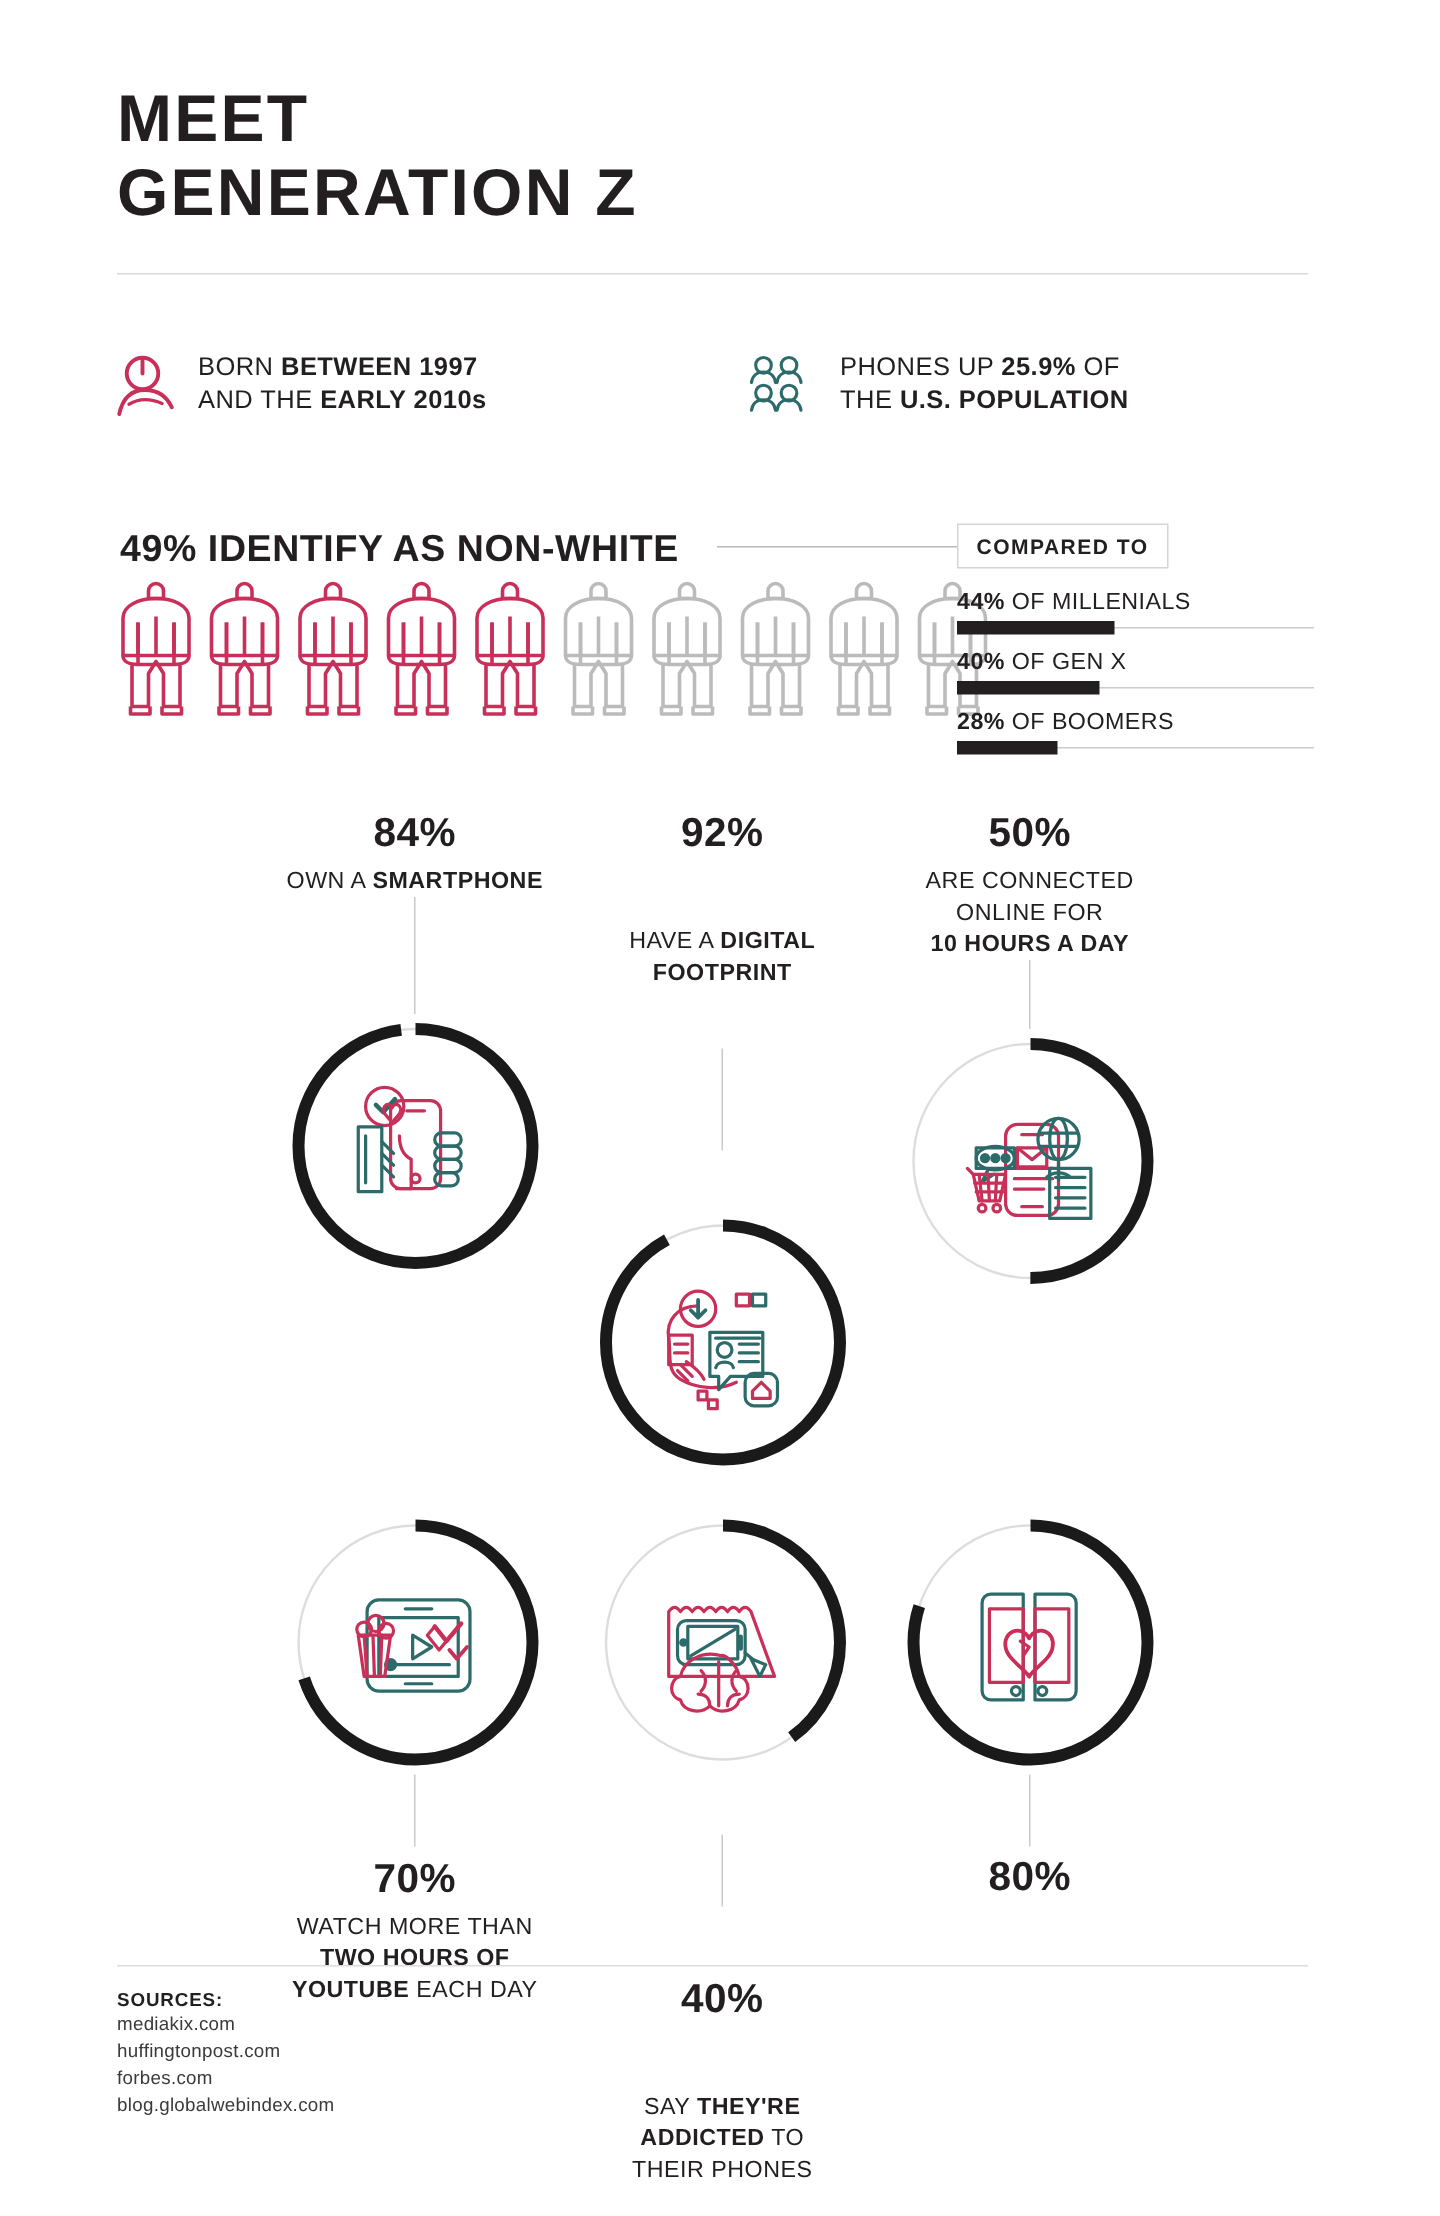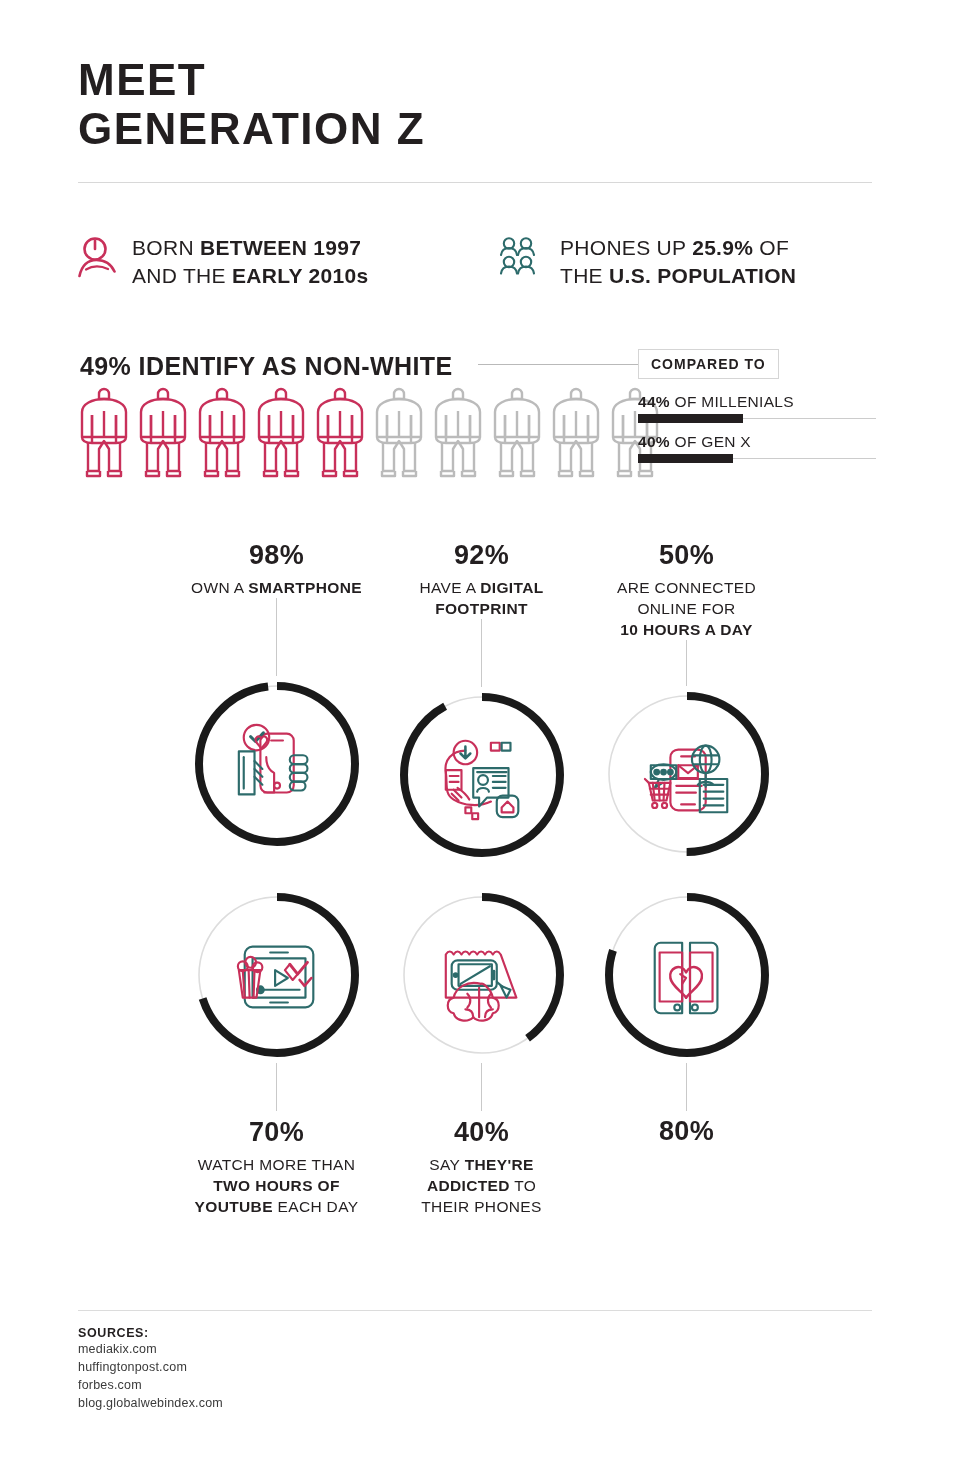--- a/index.html
+++ b/index.html
@@ -26,21 +26,21 @@
     position: absolute; left: 78px; top: 182px; width: 794px; height: 1px;
     background: #d8d8d8;
   }
 
   
   .facts { position: absolute; left: 78px; top: 234px; width: 800px; display: flex; }
   .fact { display: flex; align-items: flex-start; gap: 14px; }
   .fact.one { width: 420px; }
   .fact.two { width: 380px; }
   .fact-icon { flex: 0 0 auto; padding-top: 2px; }
-  .fact-text { font-size: 21px; line-height: 1.32; letter-spacing: .3px; color: #231f20; font-weight: 400; }
+  .fact-text { font-size: 17px; line-height: 1.32; letter-spacing: .3px; color: #231f20; font-weight: 400; }
   .fact-text b { font-weight: 700; }
 
   
   .nonwhite-head {
     position: absolute; left: 80px; top: 352px;
     font-size: 25px; font-weight: 700; letter-spacing: .4px; color: #231f20;
   }
   .head-connector {
     position: absolute; left: 478px; top: 364px; width: 160px; height: 1px; background: #b9b9b9;
   }
@@ -58,21 +58,21 @@
   .cmp-track {
     position: relative; margin-top: 7px; height: 1px; width: 238px; background: #ccc;
   }
   .cmp-fill { position: absolute; left: 0; top: -4px; height: 9px; background: #231f20; }
 
   
   .grid { position: absolute; left: 78px; top: 540px; width: 800px; }
   .row { display: flex; }
   .cell { width: 205px; margin-right: 0; display: flex; flex-direction: column; align-items: center; }
   .cell.c1 { margin-left: 96px; }
-  .cell.c2 { margin-left: 0px; }
+  .cell.c2 { margin-left: 0px; gap: 40px; }
   .cell.c3 { margin-left: 0px; }
 
   .stat-pct { font-size: 27px; font-weight: 700; letter-spacing: .3px; color: #231f20; }
   .stat-desc {
     margin-top: 6px; font-size: 15.5px; line-height: 1.36; letter-spacing: .35px;
     text-align: center; color: #231f20; font-weight: 400; width: 190px;
   }
   .stat-desc b { font-weight: 700; }
   .connector { width: 1px; background: #c9c9c9; }
   .ring-wrap { position: relative; width: 176px; height: 176px; }
@@ -299,27 +299,33 @@
           <div class="cmp-track">
             <div class="cmp-fill" style="width:104.72px"></div>
           </div>
         </div>
         <div class="cmp-item">
           <div class="cmp-label"><b>40%</b><span> OF GEN X</span></div>
           <div class="cmp-track">
             <div class="cmp-fill" style="width:95.19999999999999px"></div>
           </div>
         </div>
+        <div class="cmp-item">
+          <div class="cmp-label"><b>28%</b><span> OF BOOMERS</span></div>
+          <div class="cmp-track">
+            <div class="cmp-fill" style="width:66.64px"></div>
+          </div>
+        </div>
       </div>
   </div>
 
   <div class="grid">
     <div class="row" id="row-top">
         <div class="cell c1">
-          <div class="stat-pct">98%</div>
+          <div class="stat-pct">84%</div>
           <div class="stat-desc">
             <div><span>OWN A </span><b>SMARTPHONE</b></div>
           </div>
           <div class="connector" style="height:78px"></div>
           <div class="ring-wrap">
             <svg width="176" height="176" viewBox="0 0 176 176">
     <circle cx="88" cy="88" r="78" fill="none" stroke="#DDDDDD" stroke-width="1.6"></circle>
     <circle cx="88" cy="88" r="78" fill="none" stroke="#1A1A1A" stroke-width="8" stroke-linecap="butt" stroke-dasharray="480.28668488080757 9.801769079200142" transform="rotate(-90 88 88)"></circle>
     <g transform="translate(42,42) scale(0.98)">
    <g fill="none" stroke-width="2.2" stroke-linejoin="round" stroke-linecap="round">

